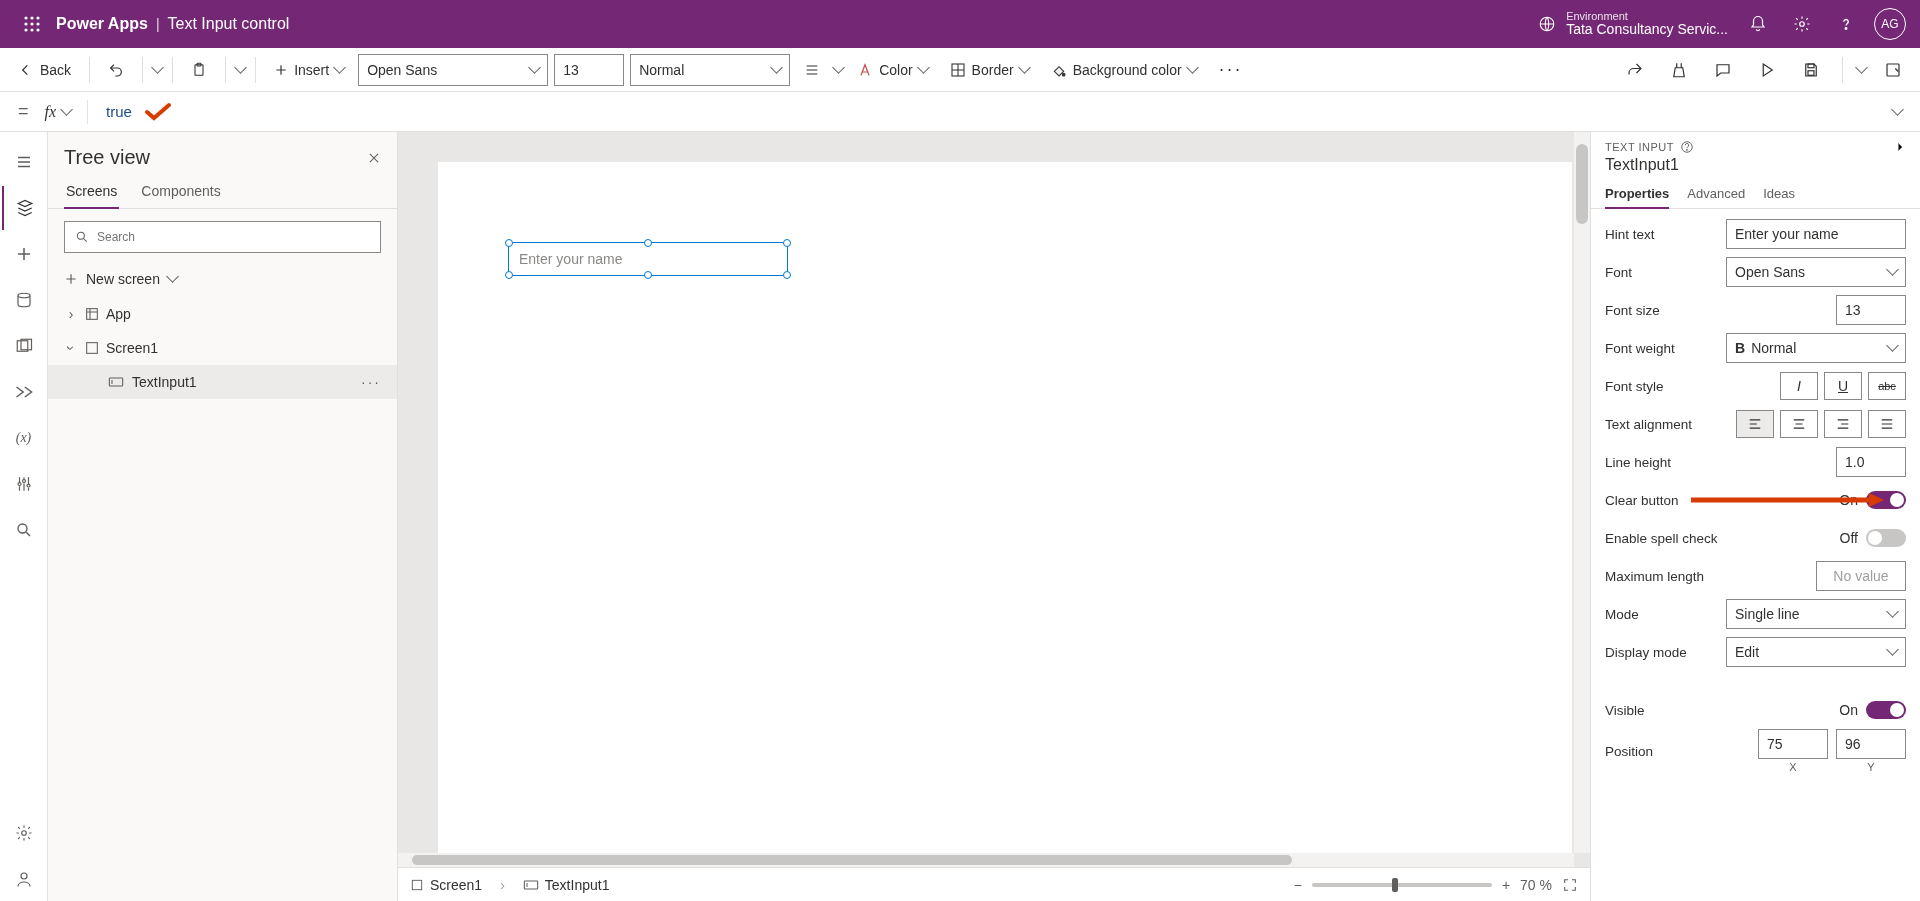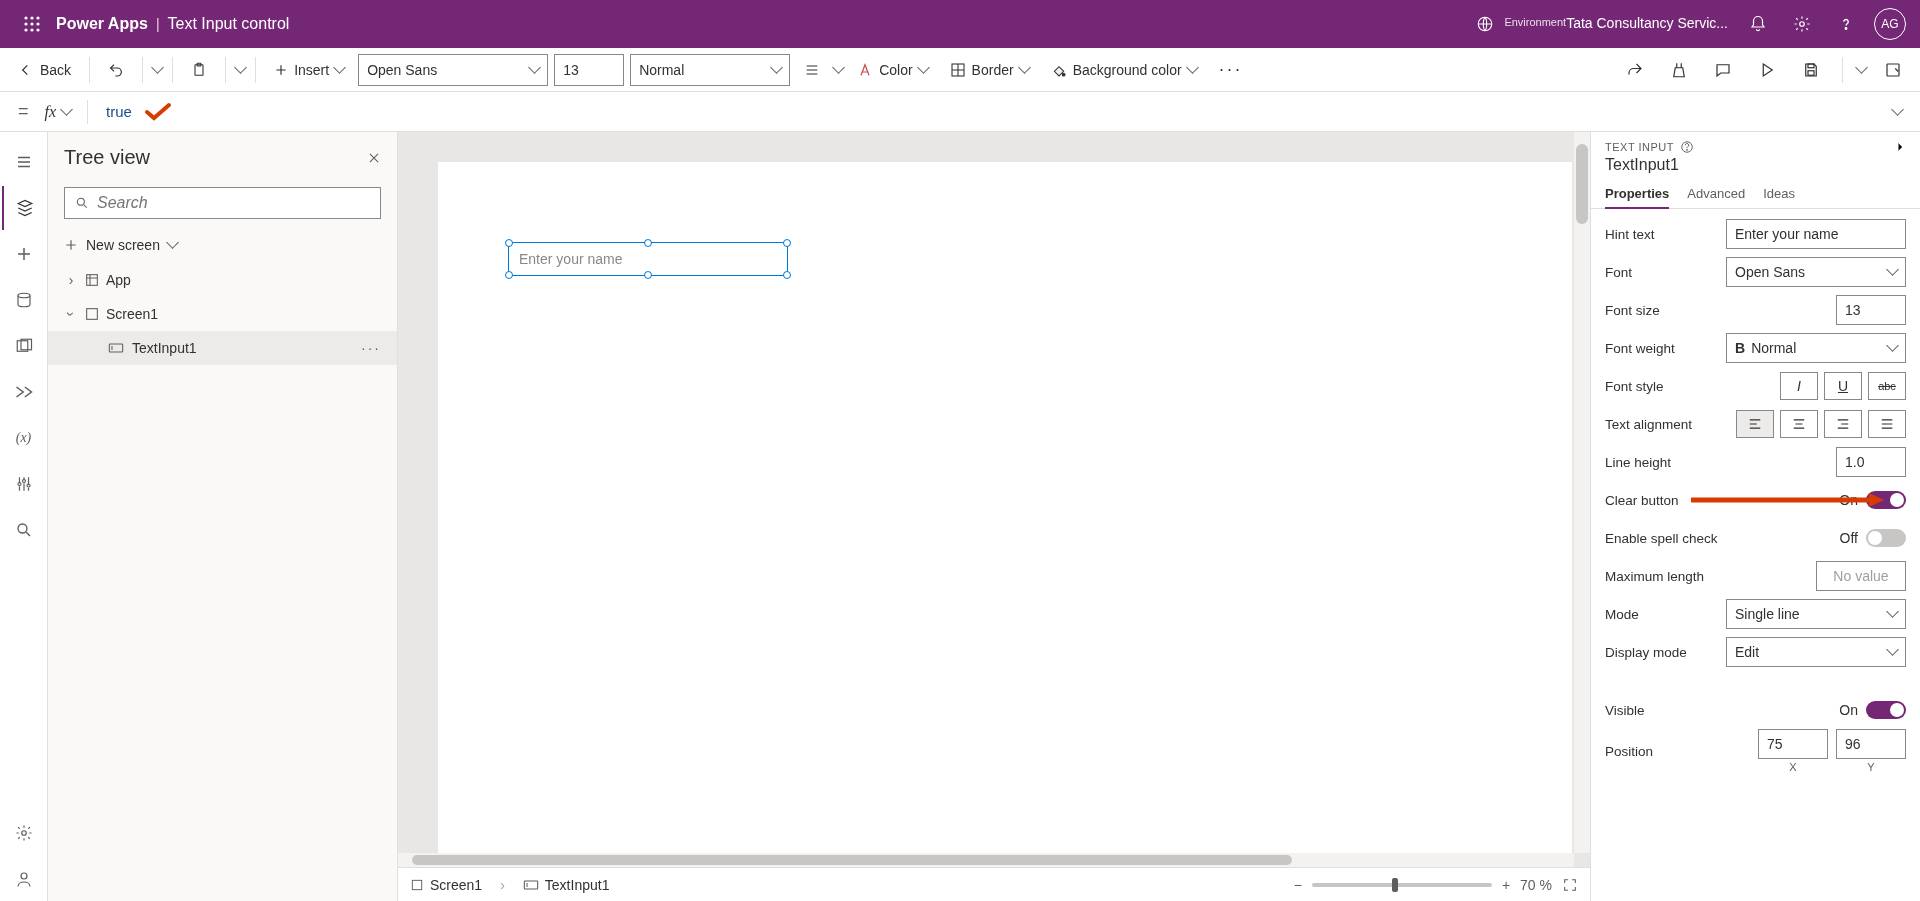--- a/index.html
+++ b/index.html
@@ -7,21 +7,21 @@
   svg { display: block; }
 
   
   .top-header { height: 48px; background: #742774; color: #fff; display: flex; align-items: center; padding: 0 8px; }
   .waffle { width: 48px; height: 48px; display: flex; align-items: center; justify-content: center; }
   .app-title { font-weight: 600; font-size: 16px; }
   .title-sep { margin: 0 8px; opacity: .8; }
   .page-title { font-size: 16px; }
   .header-spacer { flex: 1; }
   .env-block { display: flex; align-items: center; gap: 10px; margin-right: 8px; }
-  .env-text { display: flex; flex-direction: row; line-height: 1.1; }
+  .env-text { display: flex; flex-direction: column; line-height: 1.1; }
   .env-label { font-size: 11px; opacity: .85; }
   .env-value { font-size: 14px; }
   .header-icon { width: 44px; height: 44px; display: flex; align-items: center; justify-content: center; }
   .avatar { width: 32px; height: 32px; border: 1.5px solid #fff; border-radius: 50%; display: flex; align-items: center; justify-content: center; font-size: 12px; margin: 0 6px; }
 
   
   .cmd-bar { height: 44px; border-bottom: 1px solid #e1dfdd; display: flex; align-items: center; padding: 0 10px; gap: 6px; }
   .cmd-btn { height: 32px; display: flex; align-items: center; gap: 6px; padding: 0 8px; border-radius: 2px; }
   .cmd-sep { width: 1px; height: 26px; background: #e1dfdd; margin: 0 4px; }
   .dd-box { height: 32px; border: 1px solid #8a8886; display: flex; align-items: center; justify-content: space-between; padding: 0 8px; background: #fff; }
@@ -52,21 +52,21 @@
   .rail-spacer { flex: 1; }
 
   
   .tree-panel { width: 350px; border-right: 1px solid #e1dfdd; display: flex; flex-direction: column; background: #faf9f8; }
   .tree-header { display: flex; align-items: center; justify-content: space-between; padding: 14px 16px 6px; }
   .tree-title { font-size: 20px; font-weight: 400; color: #323130; }
   .tree-tabs { display: flex; gap: 20px; padding: 0 16px; border-bottom: 1px solid #e1dfdd; }
   .tree-tab { padding: 8px 2px; cursor: pointer; color: #605e5c; }
   .tree-tab.active { color: #323130; border-bottom: 2px solid #742774; margin-bottom: -1px; }
   .tree-search { margin: 12px 16px; height: 32px; border: 1px solid #8a8886; display: flex; align-items: center; gap: 8px; padding: 0 10px; background: #fff; }
-  .tree-search input { border: none; outline: none; flex: 1; font-size: 16px; font-style: italic; }
+  .tree-search input { border: none; outline: none; flex: 1; font-size: 12px; }
   .new-screen { display: flex; align-items: center; gap: 8px; padding: 6px 16px 10px; color: #323130; }
   .tree-list { flex: 1; overflow: auto; }
   .tree-row { display: flex; align-items: center; gap: 6px; height: 34px; padding: 0 8px; }
   .tree-row.app { padding-left: 16px; }
   .tree-row.screen { padding-left: 16px; }
   .tree-row.control { padding-left: 60px; background: #edebe9; justify-content: space-between; }
   .tree-row .caret { width: 14px; display: inline-flex; justify-content: center; color: #605e5c; }
   .row-left { display: flex; align-items: center; gap: 8px; }
   .row-more { letter-spacing: 2px; color: #605e5c; padding-right: 8px; }
 
@@ -378,20 +378,24 @@
 
   <div class="tree-panel">
     <div class="tree-header">
       <span class="tree-title">Tree view</span>
       <span>
           <svg width="14" height="14" viewBox="0 0 24 24" stroke="#605e5c" stroke-width="1.8">
             <path d="M5 5l14 14M19 5L5 19"></path>
           </svg>
         </span>
     </div>
+    <div class="tree-tabs">
+      <div class="tree-tab active"><span>Screens</span></div>
+      <div class="tree-tab"><span>Components</span></div>
+    </div>
     <div class="tree-search">
       <svg width="14" height="14" viewBox="0 0 24 24" fill="none" stroke="#605e5c" stroke-width="1.8">
           <circle cx="10" cy="10" r="6"></circle>
           <path d="M15 15l5 5"></path>
         </svg>
       <input placeholder="Search" style="">
     </div>
     <div class="new-screen">
       <svg width="14" height="14" viewBox="0 0 24 24" stroke="#605e5c" stroke-width="2">
           <path d="M12 4v16M4 12h16"></path>

